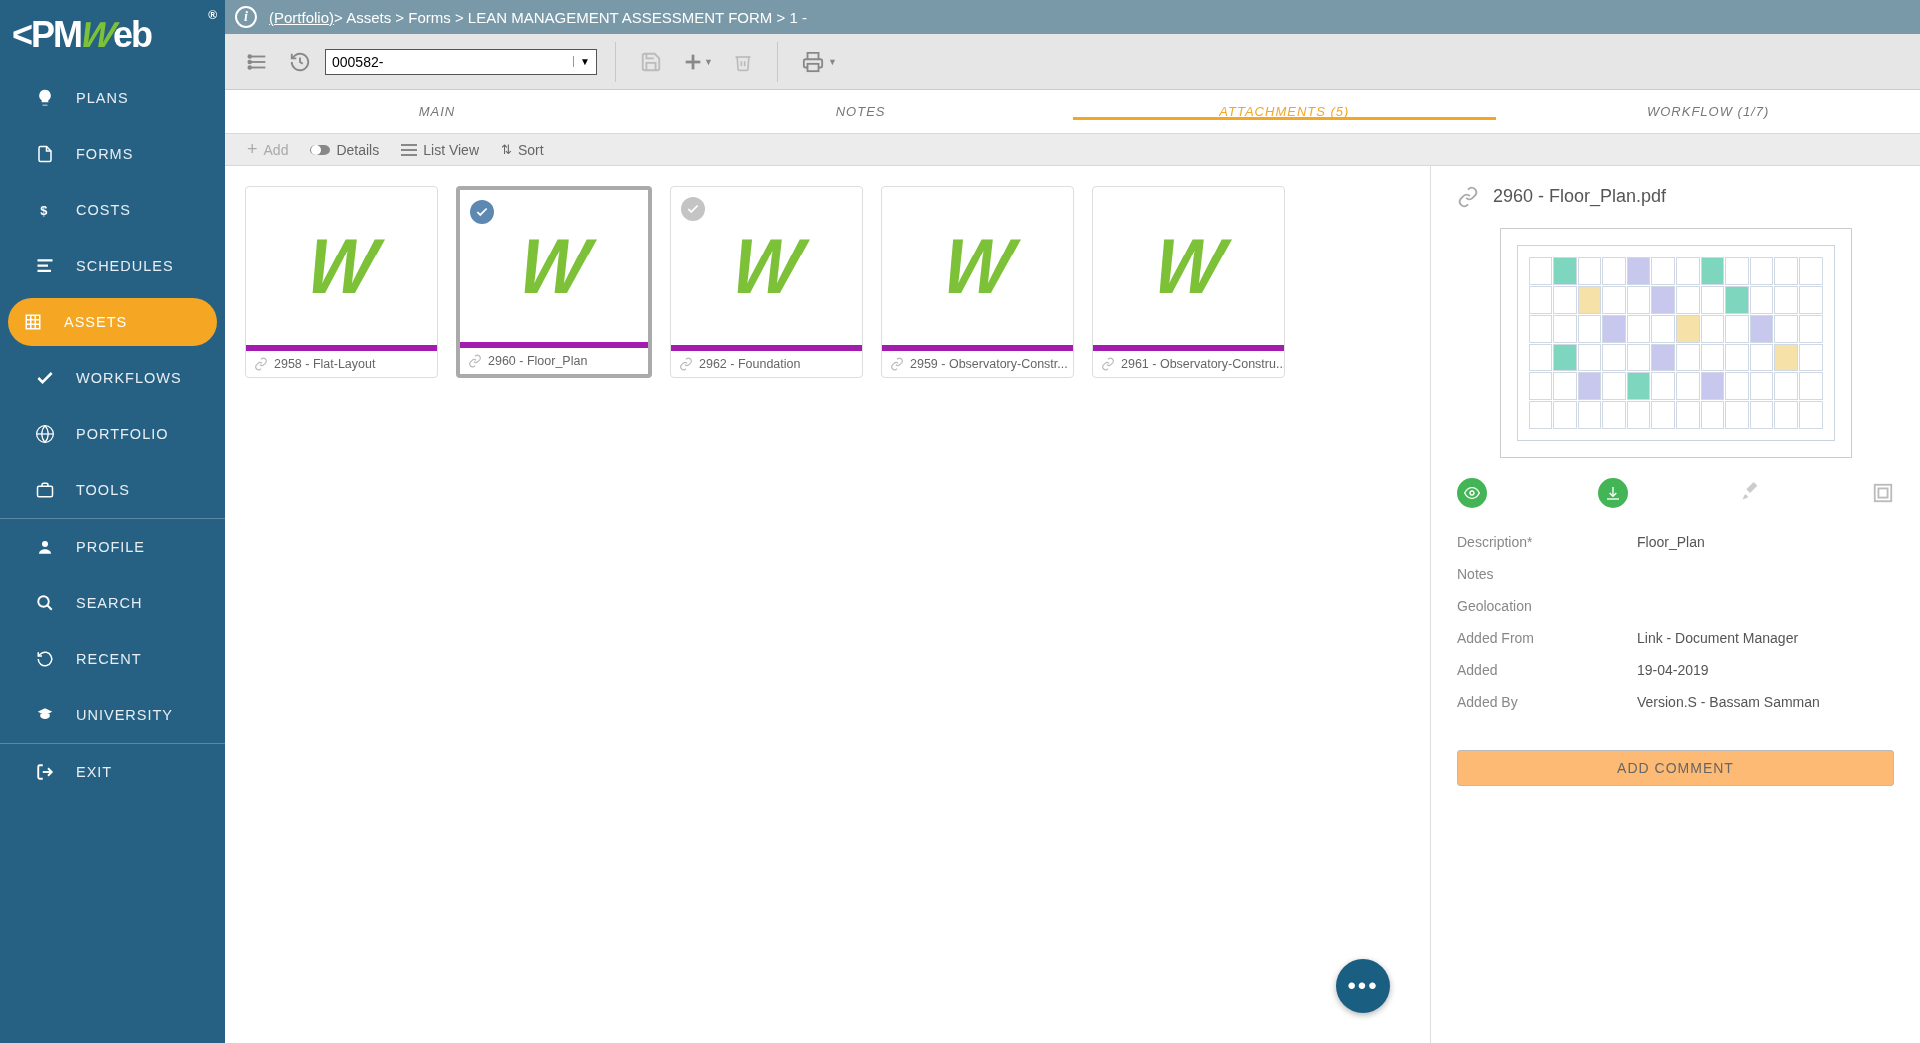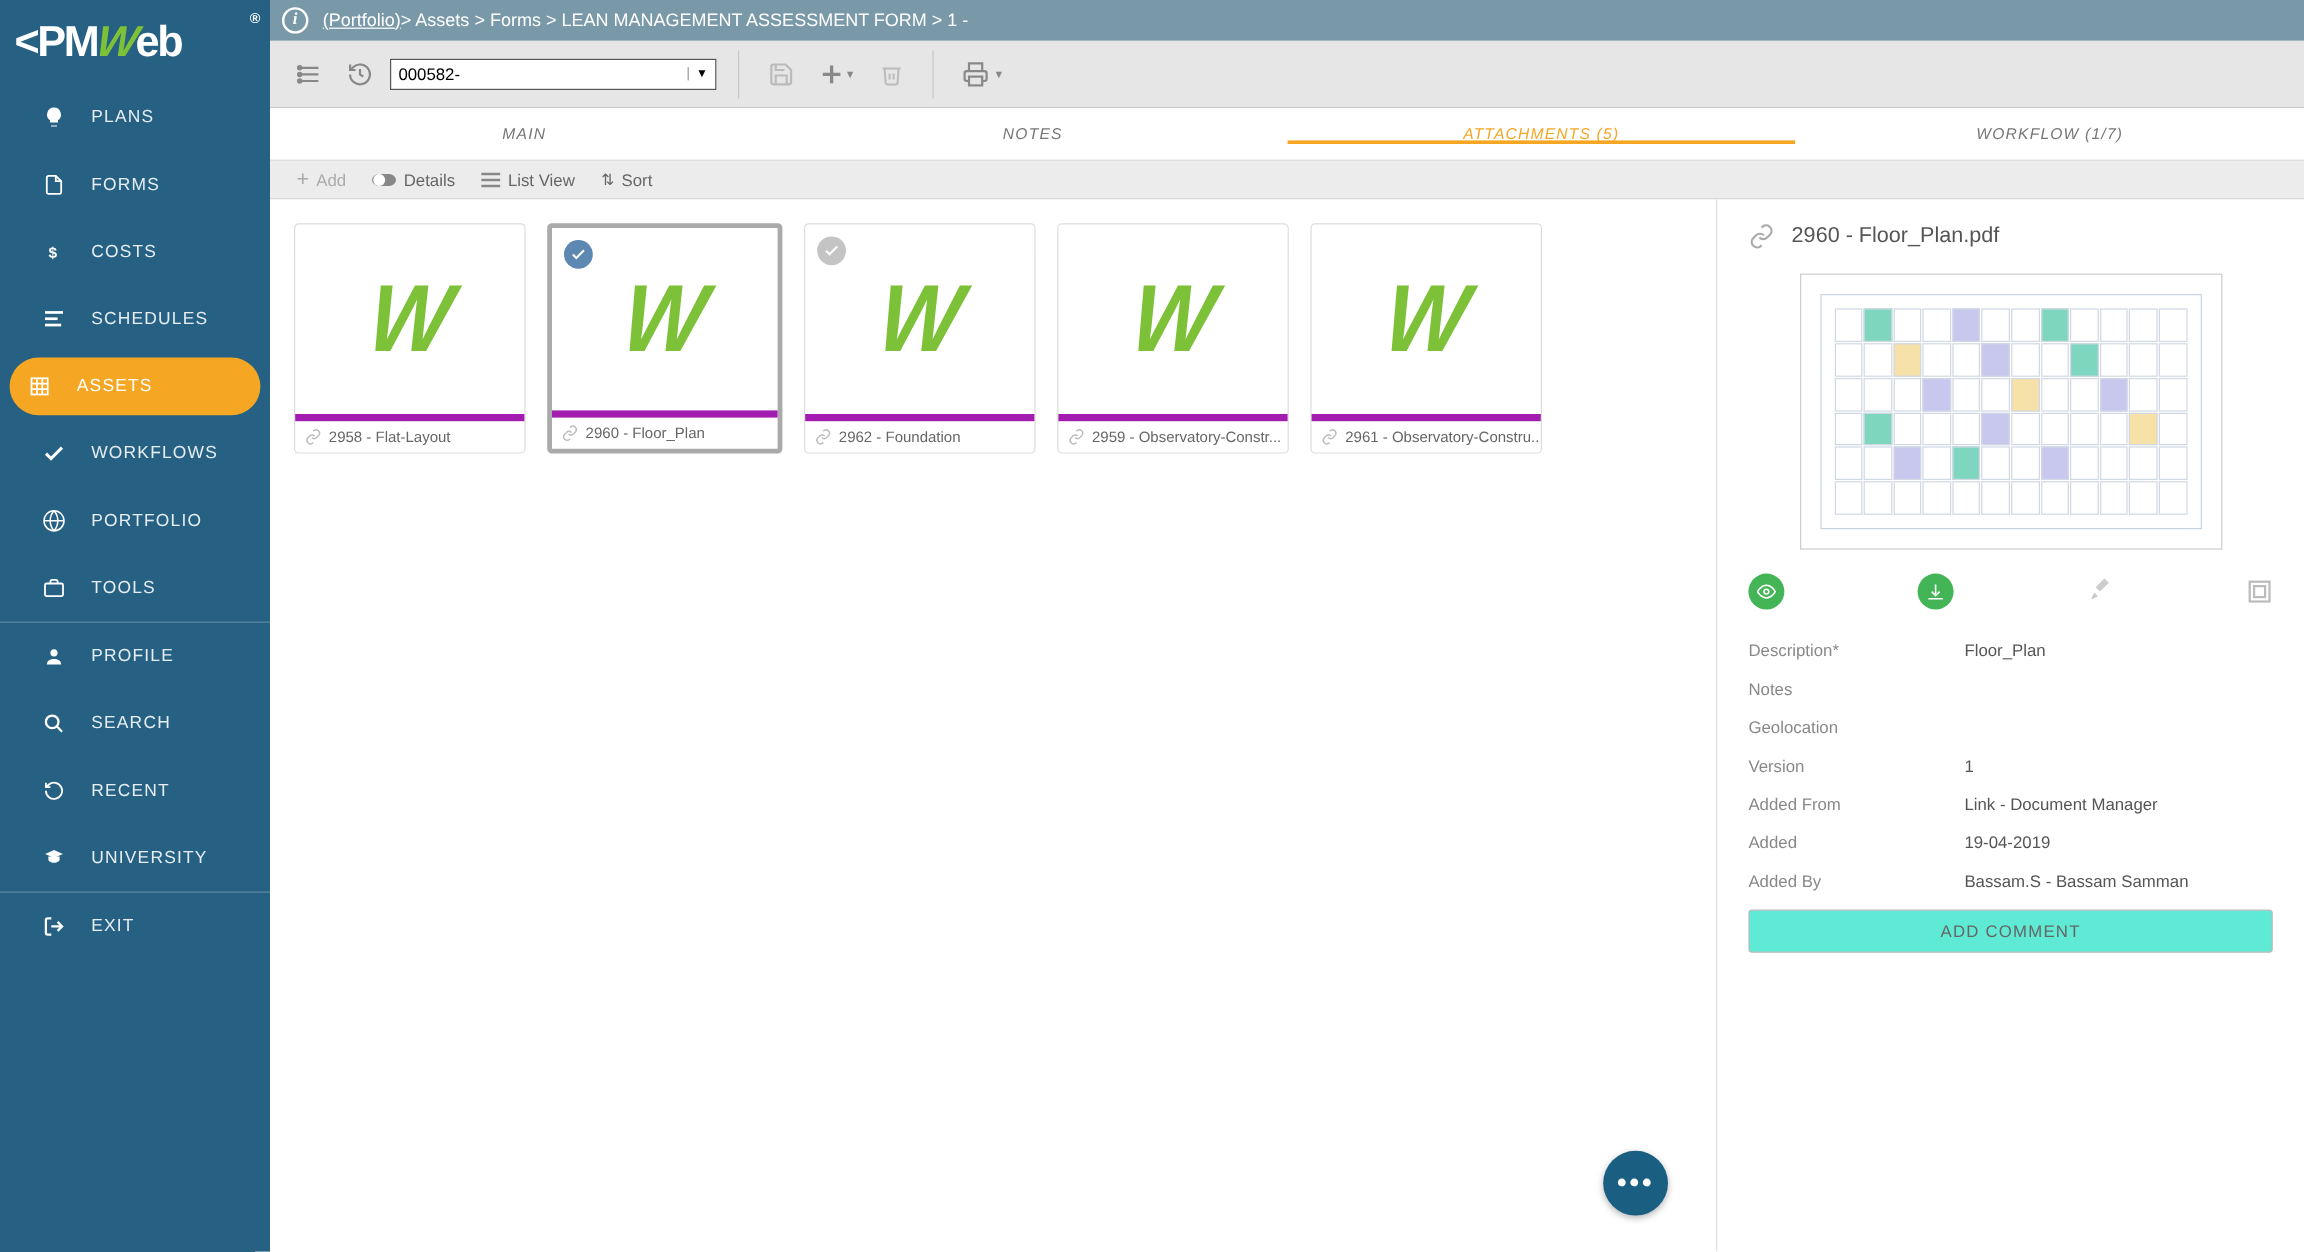--- a/index.html
+++ b/index.html
@@ -59,21 +59,21 @@
 .plan-grid div{border:1px solid #d0d8e4;}
 .pg-a{background:#7fd6bf;}
 .pg-b{background:#c8c8ef;}
 .pg-c{background:#f6e2a9;}
 .actions{display:flex; justify-content:space-between; align-items:center; margin-bottom:18px;}
 .circ{width:30px;height:30px;border-radius:50%;background:#44b556;color:#fff;display:flex;align-items:center;justify-content:center;cursor:pointer;}
 .act-grey{color:#aaa; font-size:22px; cursor:pointer;}
 .meta-row{display:flex; padding:8px 0; font-size:14px; color:#888;}
 .meta-row .lbl{width:180px;}
 .meta-row .val{color:#555;}
-.addc-btn{width:100%; height:36px; border:1px solid #bbb; border-radius:3px; background:#5eead4; color:#666; font-size:14px; letter-spacing:1px; margin-top:8px; cursor:pointer;}
+.addc-btn{width:100%; height:36px; border:1px solid #bbb; border-radius:3px; background:#fdba74; color:#666; font-size:14px; letter-spacing:1px; margin-top:32px; cursor:pointer;}
 
 
 .fab{position:absolute; right:40px; bottom:30px; width:54px; height:54px; border-radius:50%; background:#1a5e82; color:#fff; font-size:24px; display:flex; align-items:center; justify-content:center; box-shadow:0 2px 6px rgba(0,0,0,0.3); cursor:pointer; letter-spacing:2px;}
 
 svg { display:block; }
 </style>
 </head>
 <body>
 
 <div class="sidebar">
@@ -512,32 +512,28 @@
           </div>
           <div class="meta-row">
             <div class="lbl">Notes</div>
             <div class="val"></div>
           </div>
           <div class="meta-row">
             <div class="lbl">Geolocation</div>
             <div class="val"></div>
           </div>
           <div class="meta-row">
-            <div class="lbl">Version</div>
-            <div class="val">1</div>
-          </div>
-          <div class="meta-row">
             <div class="lbl">Added From</div>
             <div class="val">Link - Document Manager</div>
           </div>
           <div class="meta-row">
             <div class="lbl">Added</div>
             <div class="val">19-04-2019</div>
           </div>
           <div class="meta-row">
             <div class="lbl">Added By</div>
-            <div class="val">Bassam.S - Bassam Samman</div>
+            <div class="val">Version.S - Bassam Samman</div>
           </div>
         </div>
       <button class="addc-btn">ADD COMMENT</button>
     </div>
   </div>
 </div>
 
 </body></html>

